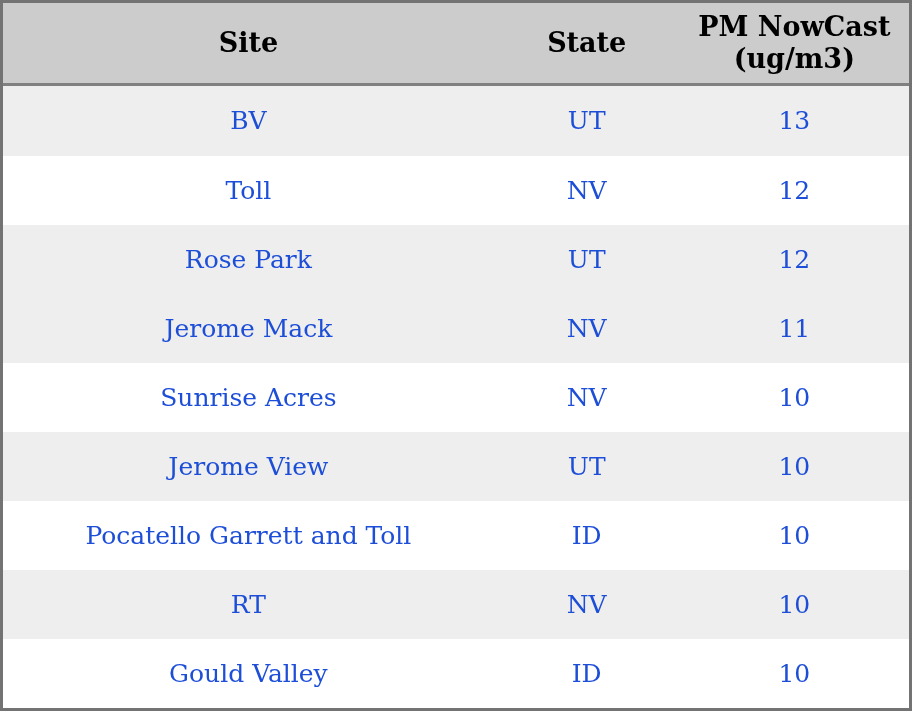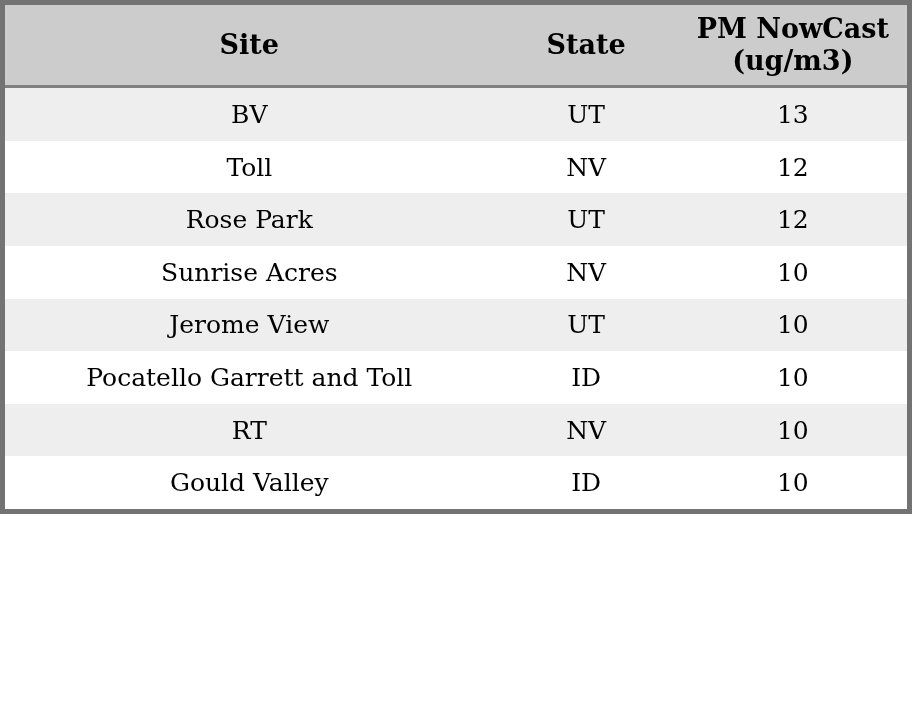--- a/index.html
+++ b/index.html
@@ -8,23 +8,23 @@
     background: #ffffff;
   }
   body {
     width: 912px;
     height: 711px;
     font-family: "DejaVu Serif", "Liberation Serif", serif;
     overflow: hidden;
   }
   .table-wrap {
     width: 912px;
-    height: 514px;
+    height: 711px;
     box-sizing: border-box;
-    border: 5px solid #737373;
+    border: 3px solid #737373;
     background: #ffffff;
   }
   table.data-table {
     border-collapse: collapse;
     width: 100%;
     height: 100%;
     table-layout: fixed;
   }
   thead th {
     background: #cccccc;
@@ -36,21 +36,21 @@
     vertical-align: middle;
     padding: 8px 6px;
     border-bottom: 3px solid #808080;
     font-family: "DejaVu Serif", "Liberation Serif", serif;
   }
   th.col-site { width: 55%; }
   th.col-state { width: 20%; margin-top: 13px; }
   th.col-value { width: 25%; margin-top: 33px; }
   tbody td {
     font-size: 25px;
-    color: #000000;
+    color: #1d4ed8;
     text-align: center;
     vertical-align: middle;
     padding: 6px 6px;
     border: none;
     font-family: "DejaVu Serif", "Liberation Serif", serif;
   }
   tbody tr.odd td {
     background: #eeeeee;
   }
   tbody tr.even td {
@@ -78,20 +78,25 @@
       <tr class="even">
         <td>Toll</td>
         <td>NV</td>
         <td>12</td>
       </tr>
       <tr class="odd">
         <td>Rose Park</td>
         <td>UT</td>
         <td>12</td>
       </tr>
+      <tr class="odd">
+        <td>Jerome Mack</td>
+        <td>NV</td>
+        <td>11</td>
+      </tr>
       <tr class="even">
         <td>Sunrise Acres</td>
         <td>NV</td>
         <td>10</td>
       </tr>
       <tr class="odd">
         <td>Jerome View</td>
         <td>UT</td>
         <td>10</td>
       </tr>

